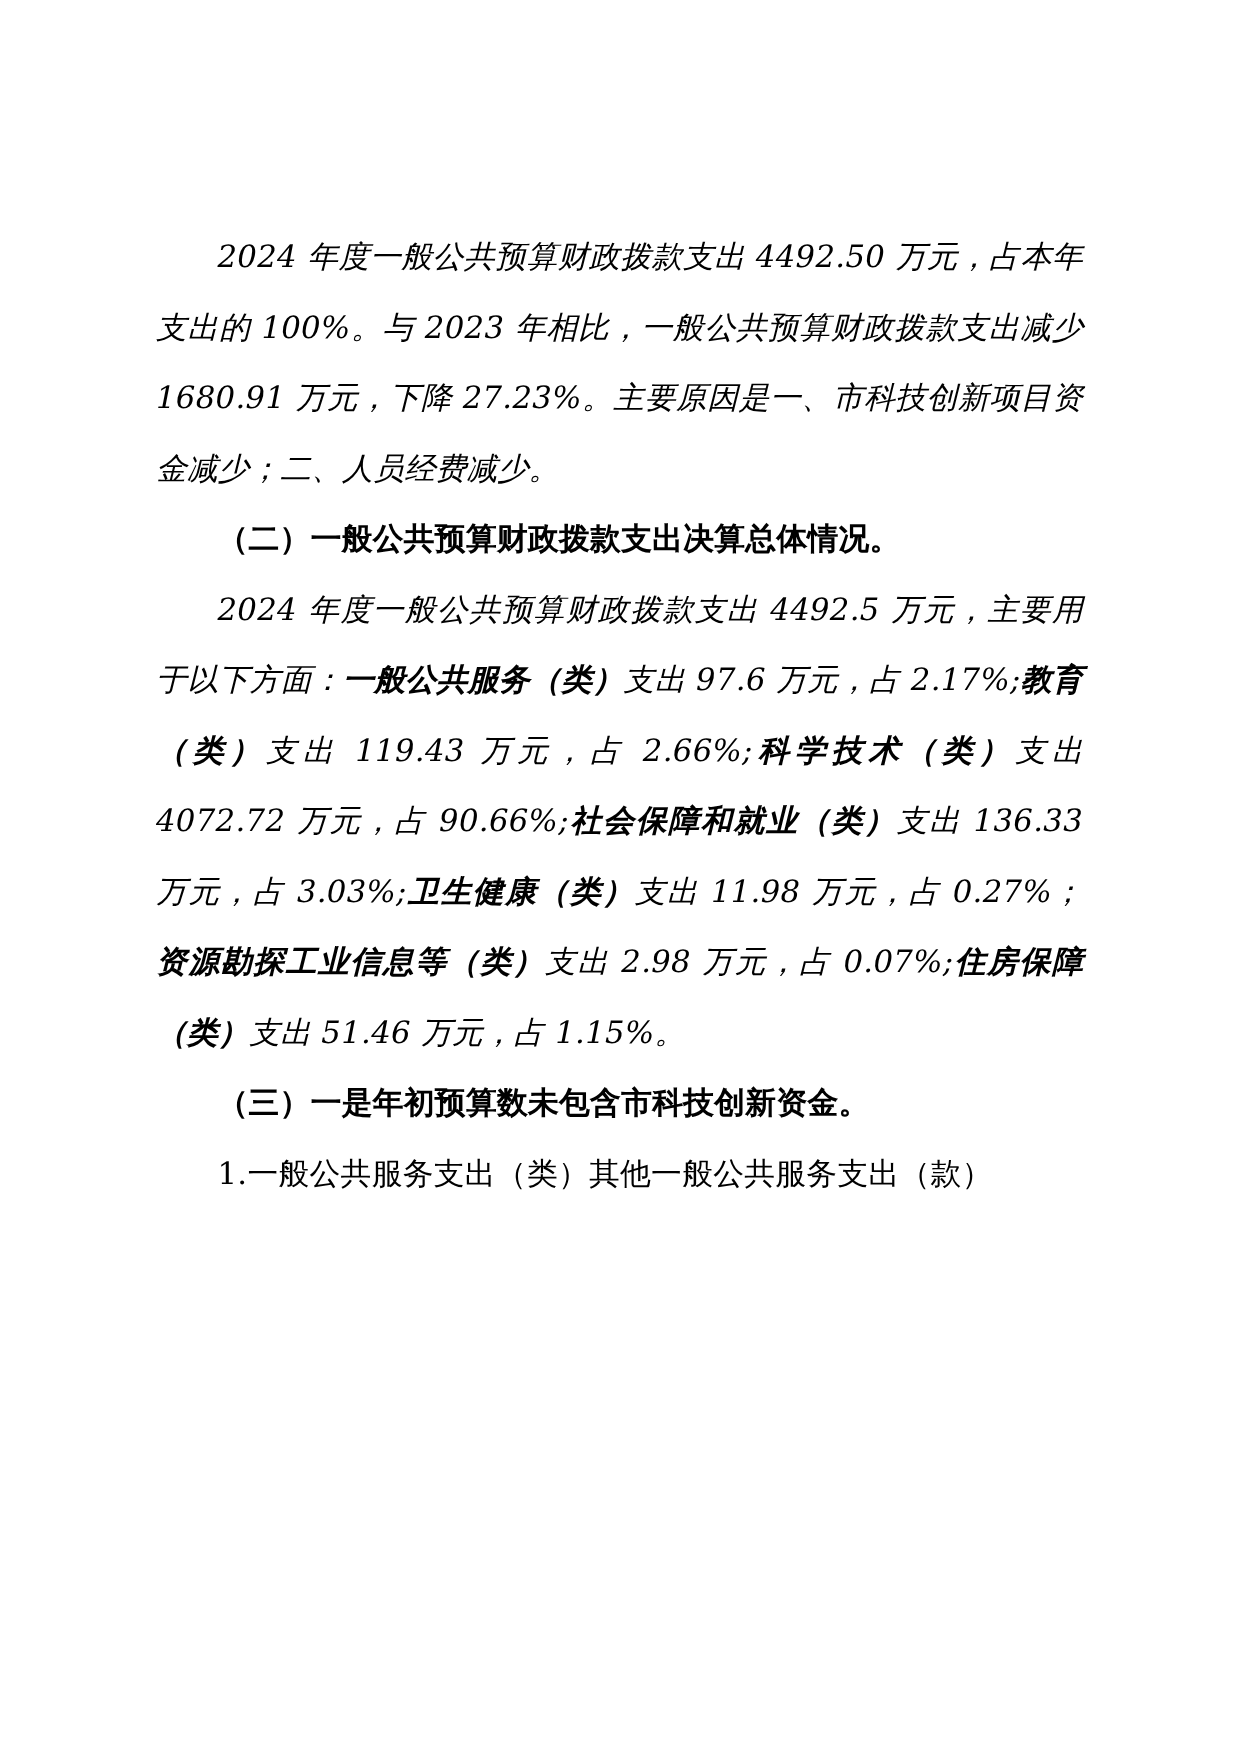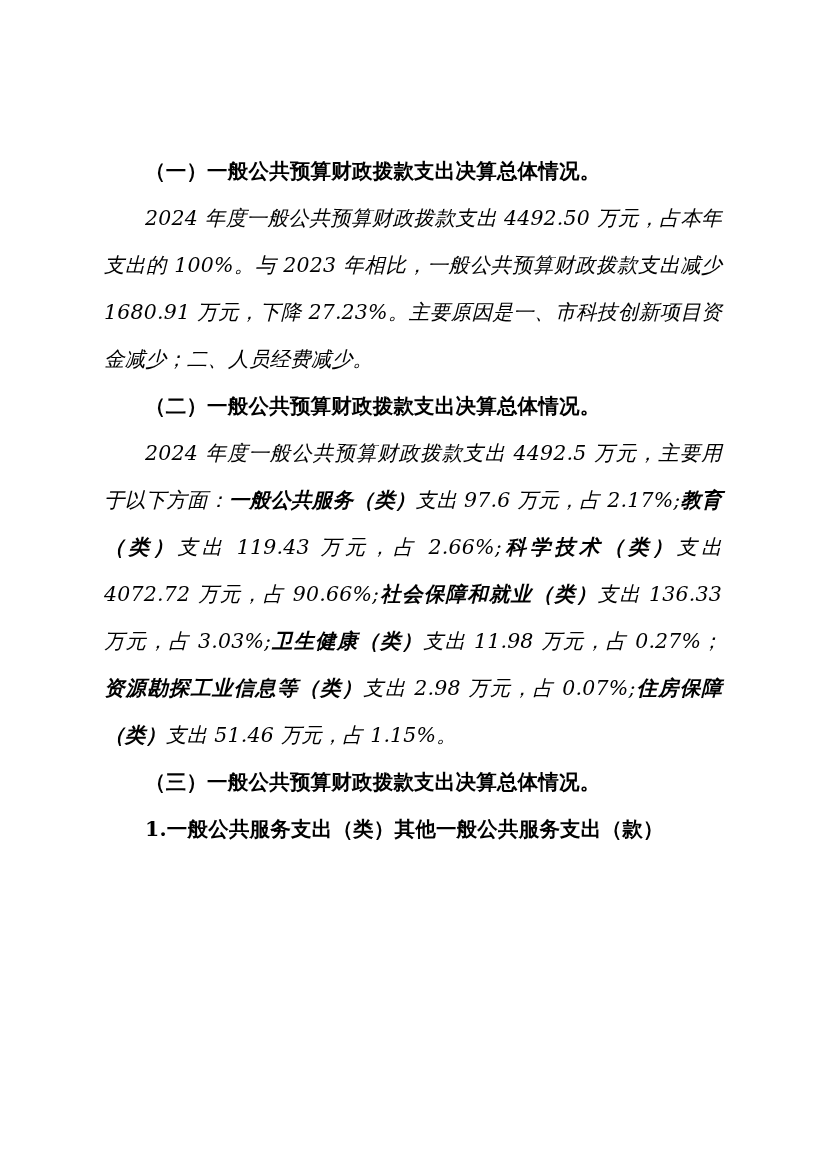--- a/index.html
+++ b/index.html
@@ -37,37 +37,36 @@
     text-indent: 2em;
   }
   .para {
     text-indent: 2em;
     font-style: italic;
   }
   .b {
     font-weight: bold;
   }
   .list-head {
-    font-weight: bold;
+    font-weight: normal;
     text-indent: 2em;
   }
 </style>
 </head>
 <body>
 
 <div class="page">
   <div class="doc-body">
 
-    <p class="heading">（一）一般公共预算财政拨款支出决算总体情况。</p>
 
     <p class="para">2024 年度一般公共预算财政拨款支出 4492.50 万元，占本年支出的 100%。与 2023 年相比，一般公共预算财政拨款支出减少 1680.91 万元，下降 27.23%。主要原因是一、市科技创新项目资金减少；二、人员经费减少。</p>
 
     <p class="heading">（二）一般公共预算财政拨款支出决算总体情况。</p>
 
     <p class="para"><span>2024 年度一般公共预算财政拨款支出 4492.5 万元，主要用于以下方面：</span><span class="b">一般公共服务（类）</span><span>支出 97.6 万元，占 2.17%;</span><span class="b">教育（类）</span><span>支出 119.43 万元，占 2.66%;</span><span class="b">科学技术（类）</span><span>支出 4072.72 万元，占 90.66%;</span><span class="b">社会保障和就业（类）</span><span>支出 136.33 万元，占 3.03%;</span><span class="b">卫生健康（类）</span><span>支出 11.98 万元，占 0.27%；</span><span class="b">资源勘探工业信息等（类）</span><span>支出 2.98 万元，占 0.07%;</span><span class="b">住房保障（类）</span><span>支出 51.46 万元，占 1.15%。</span></p>
 
-    <p class="heading">（三）一般公共预算财政拨款支出决算总体情况。</p>
+    <p class="heading">（三）一是年初预算数未包含市科技创新资金。</p>
 
 
     <p class="list-head">1.一般公共服务支出（类）其他一般公共服务支出（款）</p>
 
   </div>
 </div>
 
 </body></html>

